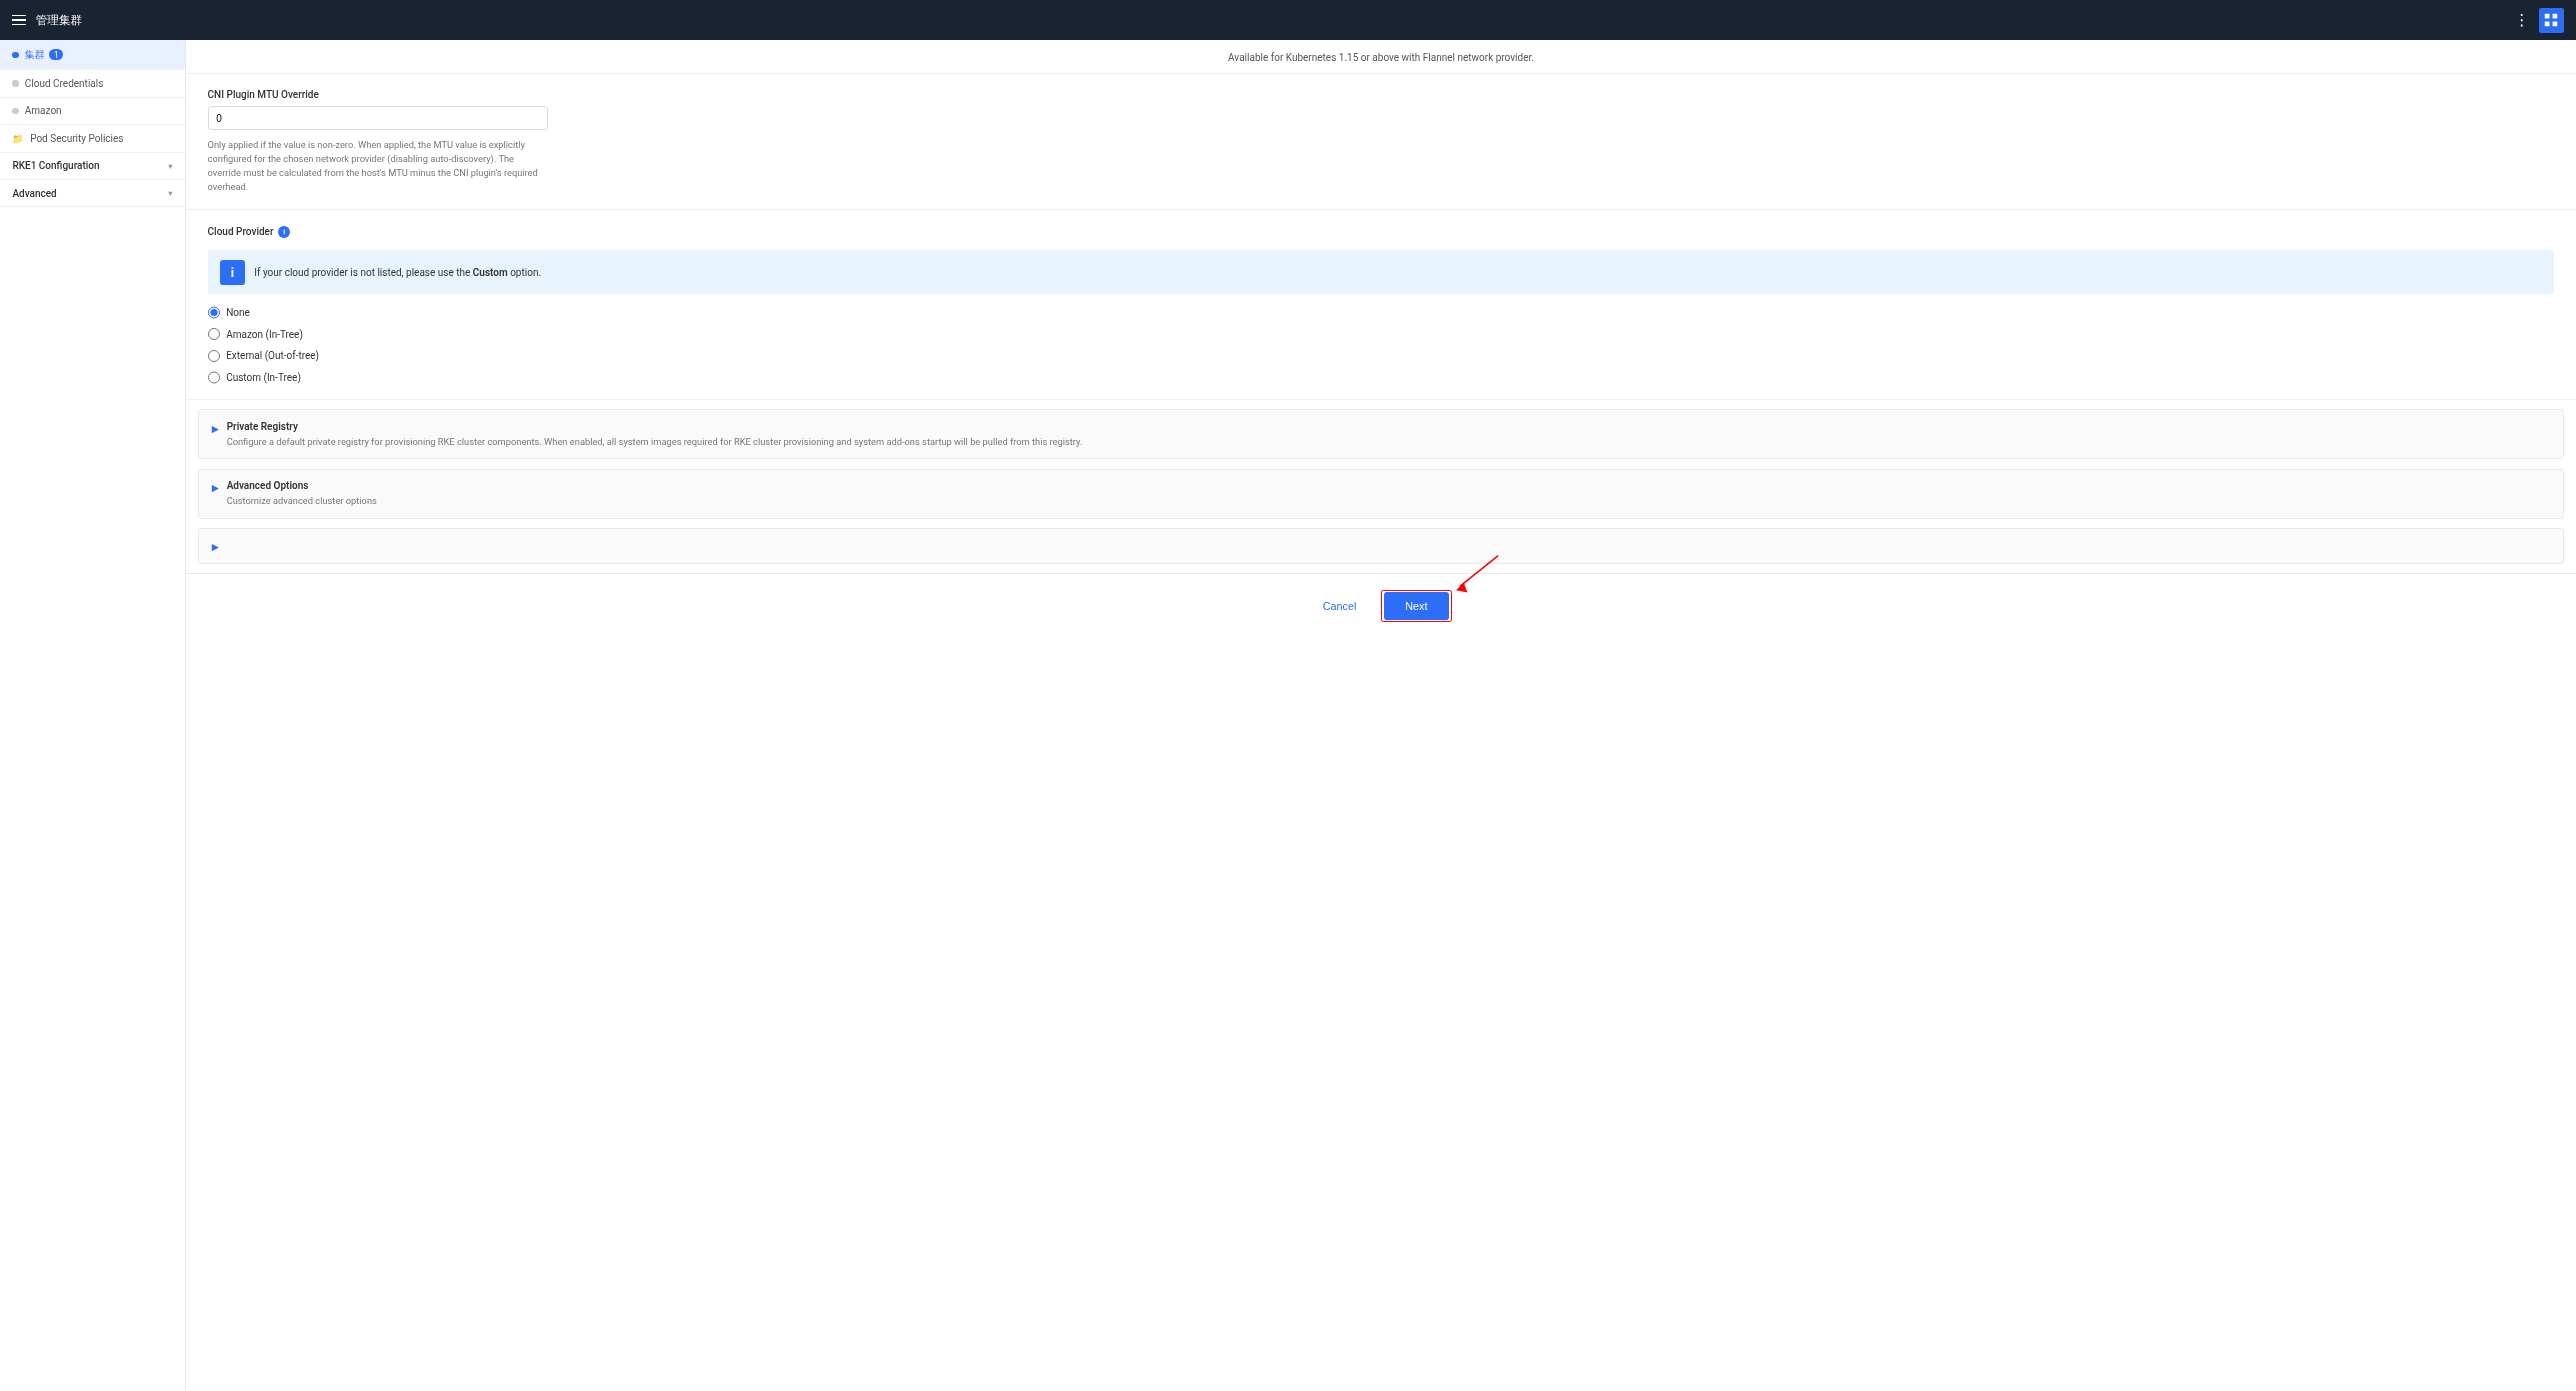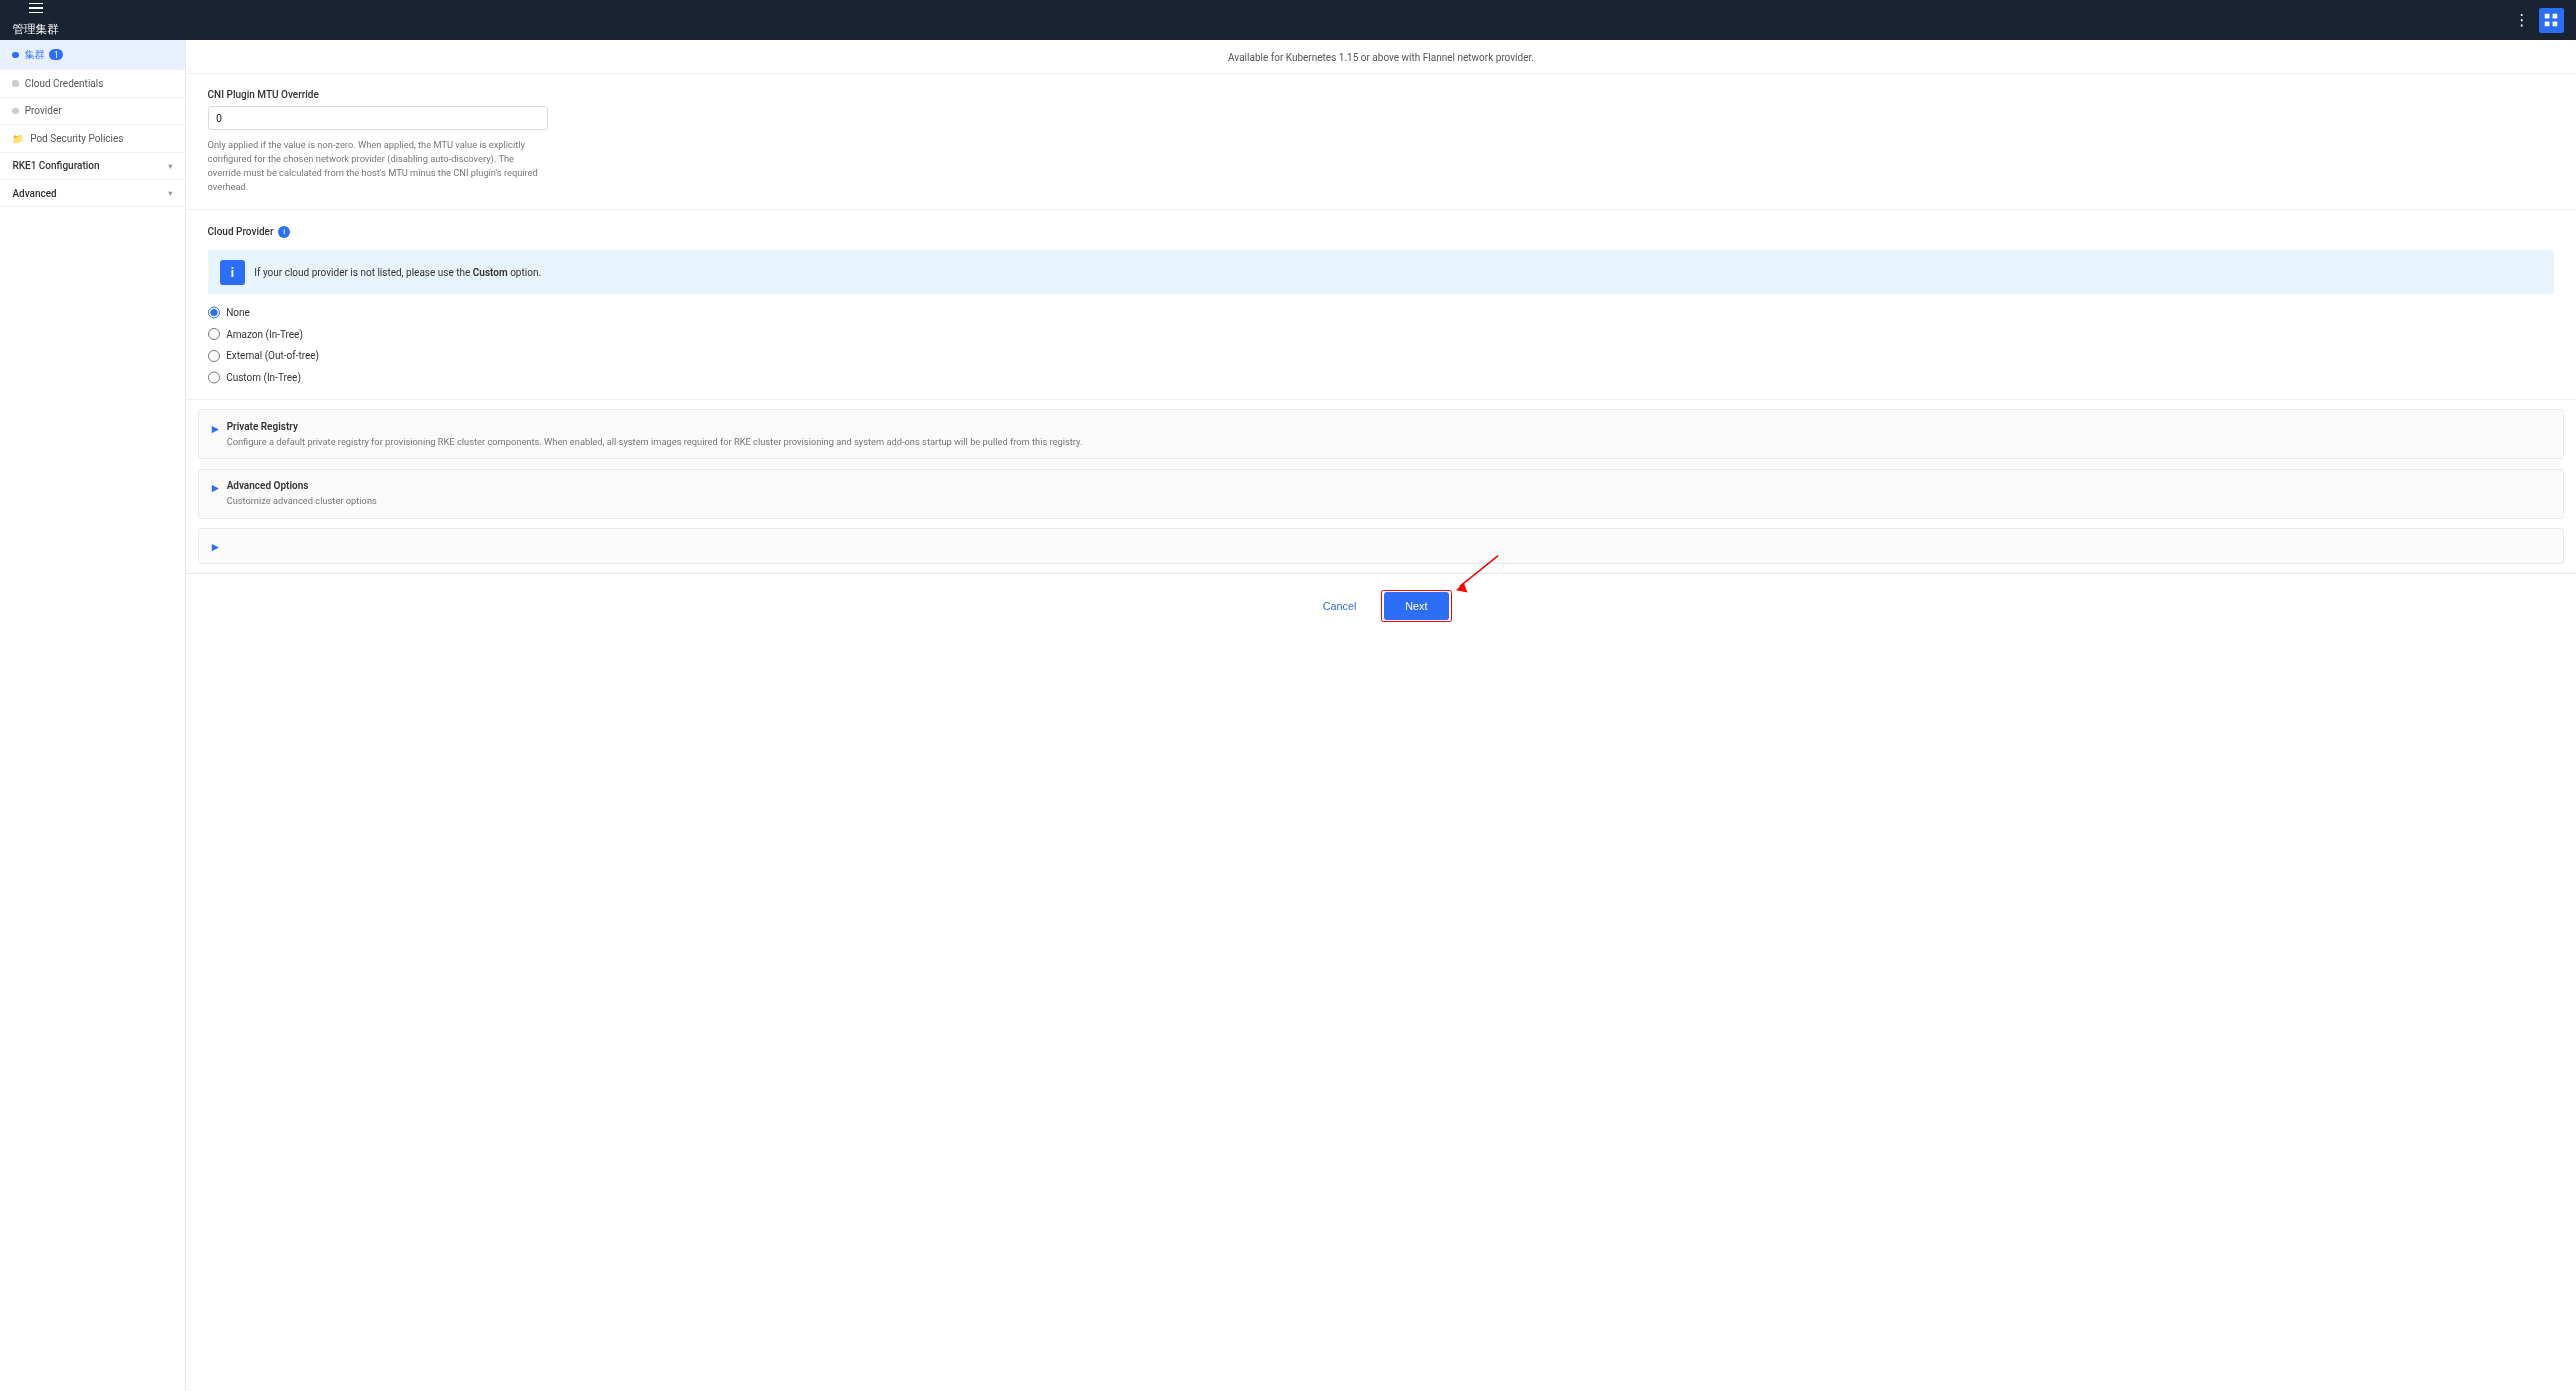--- a/index.html
+++ b/index.html
@@ -1,20 +1,20 @@
 <!DOCTYPE html>
 <html style="font-size:12.4px"><head>
   <meta charset="utf-8">
   <style>
     * { box-sizing: border-box; margin: 0; padding: 0; }
     body { font-family: -apple-system, BlinkMacSystemFont, 'Segoe UI', Roboto, sans-serif; font-size: 10.8px; color: #333; background: #f5f5f5; display: flex; flex-direction: column; height: 100vh; overflow: hidden; }
 
     
     .topbar { background: #1a2332; color: white; height: 40px; display: flex; align-items: center; padding: 0 12.4px; justify-content: space-between; flex-shrink: 0; }
-    .topbar-left { display: flex; align-items: center; gap: 9.3px; flex-direction: column; }
+    .topbar-left { display: flex; align-items: center; gap: 9.3px; }
     .menu-icon { cursor: pointer; display: flex; flex-direction: column; gap: 3.1px; }
     .menu-icon span { display: block; width: 14px; height: 1.5px; background: white; }
     .topbar-title { font-size: 11.6px; font-weight: 500; }
     .topbar-right { display: flex; align-items: center; gap: 9.3px; }
     .dots-icon { color: white; font-size: 15.4px; cursor: pointer; }
     .grid-icon { width: 25px; height: 25px; background: #2d6ef7; display: flex; align-items: center; justify-content: center; border-radius: 2.3px; }
     .grid-icon svg { width: 14px; height: 14px; fill: white; }
 
     
     .layout { display: flex; flex: 1; overflow: hidden; }
@@ -104,21 +104,21 @@
       <span class="dot"></span>
       <span>集群</span>
       <span class="badge">1</span>
     </div>
     <div class="sidebar-item">
       <span class="dot"></span>
       <span>Cloud Credentials</span>
     </div>
     <div class="sidebar-item">
       <span class="dot"></span>
-      <span>Provider</span>
+      <span>Amazon</span>
     </div>
     <div class="sidebar-item">
       <span class="folder-icon">📁</span>
       <span>Pod Security Policies</span>
     </div>
     <div class="sidebar-section">
       <span>RKE1 Configuration</span>
       <span class="chevron">▾</span>
     </div>
     <div class="sidebar-section">

